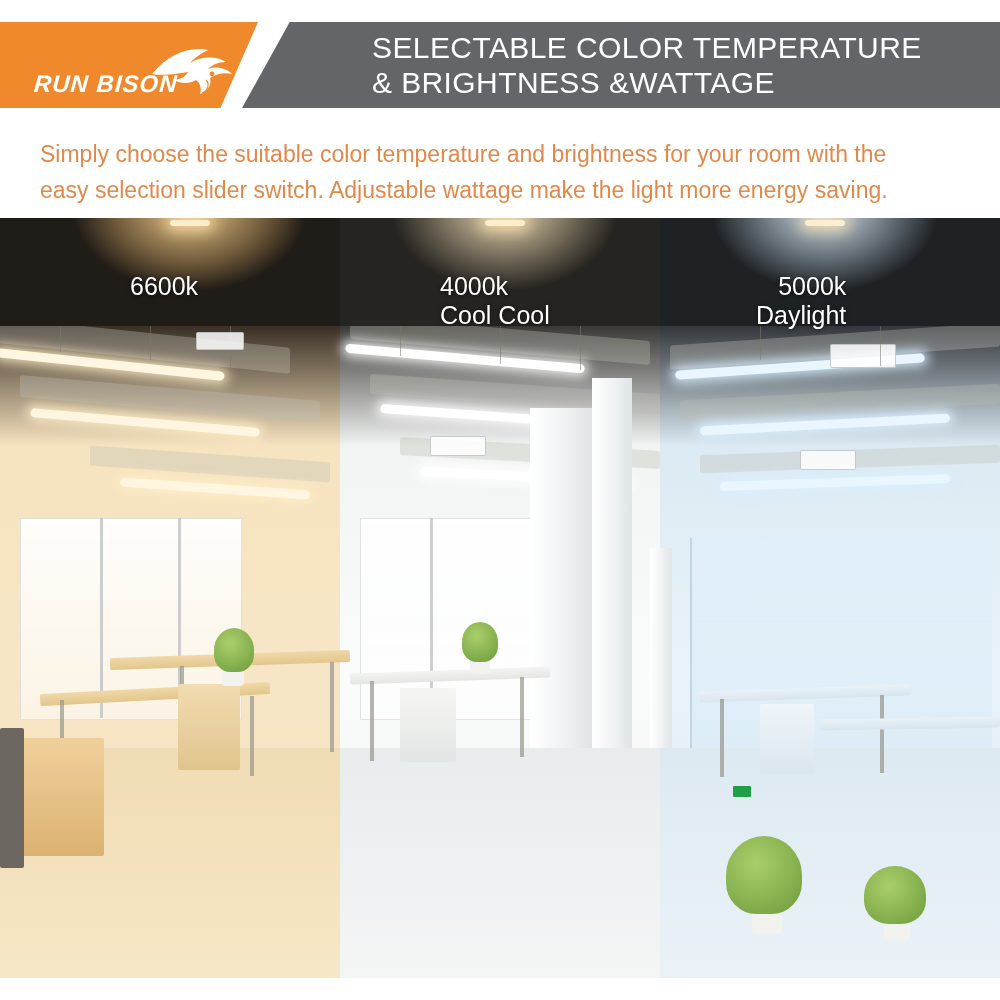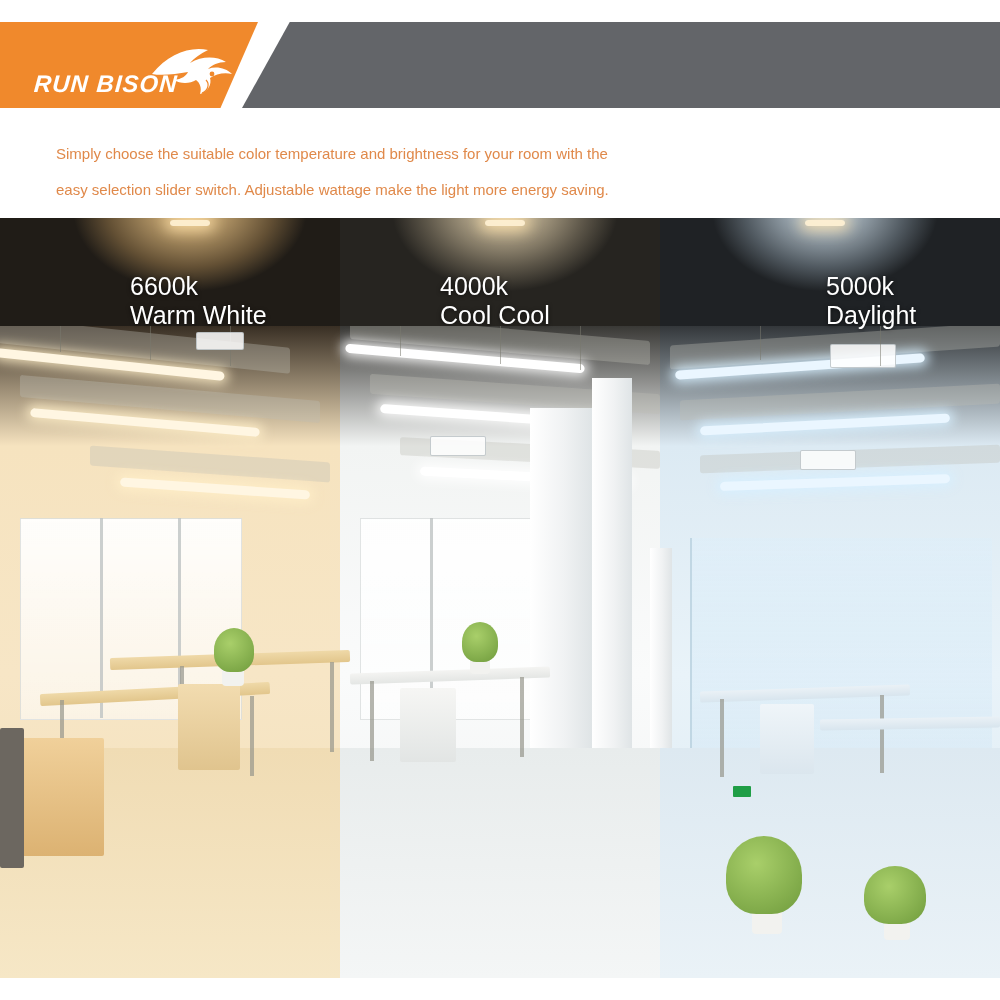--- a/index.html
+++ b/index.html
@@ -12,22 +12,22 @@
               -webkit-clip-path:polygon(0 0,100% 0,86% 100%,0 100%);clip-path:polygon(0 0,100% 0,86% 100%,0 100%);}
   .title-band{position:absolute;left:242px;top:22px;width:770px;height:86px;background:#636569;
               -webkit-clip-path:polygon(6.2% 0,100% 0,100% 100%,0 100%);clip-path:polygon(6.2% 0,100% 0,100% 100%,0 100%);}
   .title-text{position:absolute;left:372px;top:30px;width:620px;color:#fff;font-size:30px;line-height:35px;
               letter-spacing:.4px;font-weight:400;white-space:pre-line;}
   .logo{position:absolute;left:30px;top:46px;width:200px;height:58px;}
   .logo-word{position:absolute;left:4px;top:24px;color:#fff;font-size:24px;font-style:italic;font-weight:bold;
              letter-spacing:1px;transform:skewX(-4deg);}
   .logo-mark{position:absolute;left:120px;top:-2px;width:86px;height:56px;}
 
-  .subtitle{position:absolute;left:40px;top:136px;width:930px;color:#E0894A;font-size:15px;
-            line-height:36px;white-space:pre-line;margin-left:16px;}
+  .subtitle{position:absolute;left:40px;top:136px;width:930px;color:#E0894A;font-size:23px;
+            line-height:36px;white-space:pre-line;}
 
   
   .photo{position:absolute;left:0;top:218px;width:1000px;height:760px;overflow:hidden;background:#dfe6ea;}
 
   
   .zone{position:absolute;top:0;height:760px;}
   .zone.warm{left:0;width:340px;background:linear-gradient(180deg,#2a2118 0%,#2a2118 13%,#f6e3bf 30%,#f7e6c6 60%,#f2dfb9 100%);}
   .zone.cool{left:340px;width:320px;background:linear-gradient(180deg,#2b2a27 0%,#2b2a27 13%,#f2f4f3 30%,#fafbfb 60%,#eef1f1 100%);}
   .zone.day{left:660px;width:340px;background:linear-gradient(180deg,#26292c 0%,#26292c 13%,#dceaf3 30%,#e9f3f9 60%,#dbe9f2 100%);}
 
@@ -42,21 +42,21 @@
   .cone.c3{left:700px;width:250px;background:radial-gradient(ellipse 145px 105px at 50% -8%,rgba(228,244,255,.92),rgba(210,234,252,.28) 55%,rgba(210,234,252,0) 78%);}
   
   .fixture{position:absolute;top:2px;width:40px;height:6px;border-radius:3px;background:rgba(255,240,210,.95);
            box-shadow:0 0 14px 5px rgba(255,225,170,.75);}
 
   .zone-label{position:absolute;color:#fff;text-shadow:0 1px 4px rgba(0,0,0,.6);}
   .zone-label .k{font-size:25px;line-height:28px;}
   .zone-label .n{font-size:25px;line-height:30px;}
   .zl1{left:130px;top:54px;}
   .zl2{left:440px;top:54px;}
-  .zl3{left:826px;top:54px;}
+  .zl3{left:756px;top:54px;text-align:right;}
 
   
   .ceiling{position:absolute;left:0;top:108px;width:1000px;height:330px;overflow:hidden;}
   .duct{position:absolute;background:rgba(190,190,180,.35);border-radius:3px;}
   .tube{position:absolute;height:9px;border-radius:5px;background:#ffffff;box-shadow:0 0 12px 4px rgba(255,255,255,.85);}
   .tube.w{background:#fff6e2;box-shadow:0 0 12px 4px rgba(255,238,200,.85);}
   .tube.b{background:#eaf6ff;box-shadow:0 0 12px 4px rgba(215,240,255,.9);}
   .hanger{position:absolute;width:1px;background:rgba(120,120,110,.55);}
   .acunit{position:absolute;background:rgba(255,255,255,.85);border:1px solid rgba(160,170,175,.6);border-radius:2px;}
 
@@ -95,20 +95,22 @@
       <div class="logo-word">RUN BISON</div>
       <svg class="logo-mark" viewBox="0 0 86 56">
         <path d="M2 30 C18 10,40 2,58 6 C50 10,44 14,40 19 C52 12,66 12,76 18 C68 18,62 21,58 25
                  C66 22,76 24,82 30 C74 28,66 30,60 34 C62 40,58 48,50 50 C52 44,50 39,46 36
                  C40 40,30 40,24 36 C32 35,36 32,38 28 C26 30,12 32,2 30 Z" fill="#ffffff"></path>
         <circle cx="62" cy="30" r="2.4" fill="#F0892C"></circle>
         <path d="M56 36 C60 40,58 47,52 49" fill="none" stroke="#F0892C" stroke-width="1.2"></path>
       </svg>
     </div>
 
+    <div class="title-text">SELECTABLE COLOR TEMPERATURE
+&amp; BRIGHTNESS &amp;WATTAGE</div>
   </div>
 
   <div class="subtitle">Simply choose the suitable color temperature and brightness for your room with the
 easy selection slider switch. Adjustable wattage make the light more energy saving.</div>
 
   <div class="photo">
 
     <div class="zone warm"></div>
     <div class="zone cool"></div>
     <div class="zone day"></div>
@@ -119,21 +121,20 @@
       <div class="cone c1"></div>
       <div class="cone c2"></div>
       <div class="cone c3"></div>
       <div class="fixture" style="left:170px;"></div>
       <div class="fixture" style="left:485px;"></div>
       <div class="fixture" style="left:805px;"></div>
     </div>
 
     <div class="zone-label zl1">
       <div class="k">6600k</div>
-      <div class="n">Warm White</div>
     </div>
     <div class="zone-label zl2">
       <div class="k">4000k</div>
       <div class="n">Cool Cool</div>
     </div>
     <div class="zone-label zl3">
       <div class="k">5000k</div>
       <div class="n">Daylight</div>
     </div>
 

